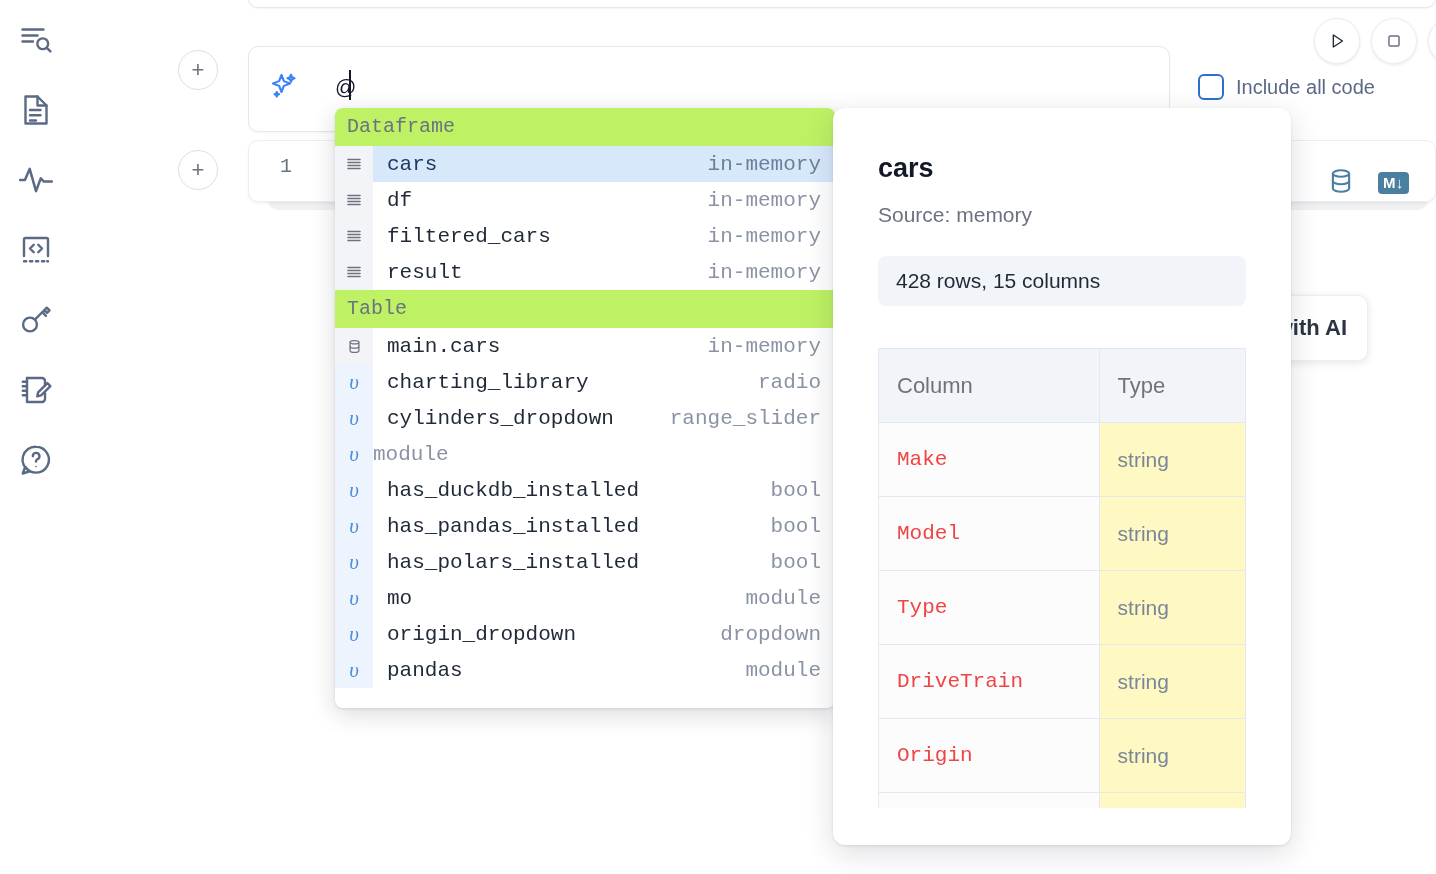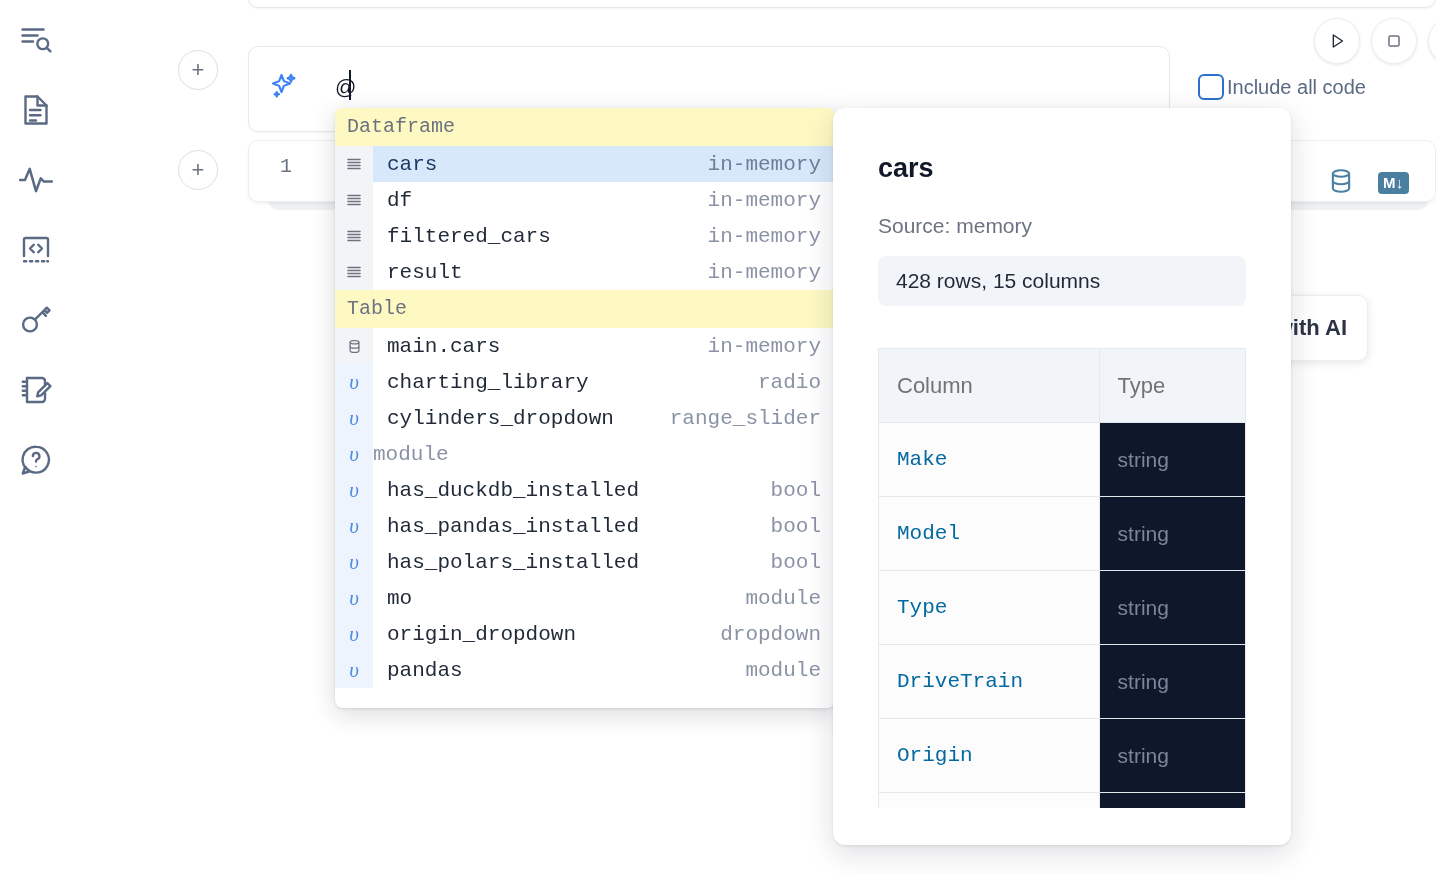--- a/index.html
+++ b/index.html
@@ -64,21 +64,21 @@
     background:#fff; border: 1px solid #eceef1;
     box-shadow: 0 1px 3px rgba(16,24,40,.10);
     display:flex; align-items:center; justify-content:center; cursor:pointer;
   }
   .run-btn  { left: 1314px; top: 18px; }
   .stop-btn { left: 1371px; top: 18px; }
   .extra-btn{ left: 1428px; top: 18px; }
 
   .include-row {
     position:absolute; left: 1198px; top: 74px;
-    display:flex; align-items:center; gap: 3px;
+    display:flex; align-items:center; gap: 12px;
   }
   .include-box {
     width: 26px; height: 26px; border-radius: 6px;
     border: 2px solid #2f6fd0; background:#fff; cursor:pointer;
   }
   .include-label { font-size: 20px; color:#5b6a84; white-space: nowrap; }
 
   
   .code-cell {
     position:absolute; left: 248px; top: 140px; width: 1188px; height: 62px;
@@ -112,21 +112,21 @@
   }
 
   
   .ac {
     position:absolute; left: 335px; top: 108px; width: 500px; height: 600px;
     background:#fff; border-radius: 8px;
     box-shadow: 0 6px 24px rgba(16,24,40,.16), 0 1px 3px rgba(16,24,40,.10);
     overflow: hidden; z-index: 30;
   }
   .ac-group {
-    background:#fef9c3; color:#6b7280;
+    background:#bef264; color:#6b7280;
     font-family:"Liberation Mono", monospace; font-size: 20px;
     padding: 4px 0 4px 12px; height: 38px; line-height: 30px;
   }
   .ac-item {
     display:flex; align-items:center; height: 36px; background:#fff; cursor:pointer;
     font-family:"Liberation Mono", monospace; font-size: 21px;
   }
   .ac-item .ac-gutter {
     width: 38px; min-width:38px; height:36px; background:#f3f4f7;
     display:flex; align-items:center; justify-content:center; color:#6b7280;
@@ -144,34 +144,34 @@
   .ac-clip { position:absolute; left:0; top:0; width:500px; height:600px; overflow:hidden; }
 
   
   .preview {
     position:absolute; left: 833px; top: 108px; width: 458px; height: 737px;
     background:#fff; border-radius: 12px;
     box-shadow: 0 8px 30px rgba(16,24,40,.14), 0 1px 3px rgba(16,24,40,.10);
     overflow:hidden; z-index: 40;
   }
   .pv-title { position:absolute; left: 45px; top: 45px; font-size: 27px; font-weight:700; color:#111827; }
-  .pv-source { position:absolute; left: 45px; top: 106px; font-size: 21px; color:#6b7280; }
+  .pv-source { position:absolute; left: 45px; top: 95px; font-size: 21px; color:#6b7280; }
   .pv-stats {
     position:absolute; left: 45px; top: 148px; width: 368px; height: 50px;
     background:#f1f4f8; border-radius: 8px;
     display:flex; align-items:center; padding-left: 18px;
     font-size: 21px; color:#1f2937;
   }
   .pv-table { position:absolute; left: 45px; top: 240px; width: 368px; border-collapse: collapse; }
   .pv-table th, .pv-table td {
     border: 1px solid #e4e9f0; padding: 0 18px; height: 74px; text-align:left; font-weight: 400;
   }
   .pv-table th { background:#f1f4f8; font-size: 22px; color:#737373; font-family:"Liberation Sans", sans-serif; }
-  .pv-table td.col { font-family:"Liberation Mono", monospace; font-size: 21px; color:#0369a1; background:#fcfcfd;margin-left:24px; }
-  .pv-table td.typ { font-family:"Liberation Sans", sans-serif; font-size: 21px; color:#7b8699; background:#0f172a; }
+  .pv-table td.col { font-family:"Liberation Mono", monospace; font-size: 21px; color:#ef4444; background:#fcfcfd;margin-left:24px; }
+  .pv-table td.typ { font-family:"Liberation Sans", sans-serif; font-size: 21px; color:#7b8699; background:#fef9c3; }
   .pv-table-clip { position:absolute; left:0; top:0; width:458px; height: 700px; overflow:hidden; }
 </style>
 </head>
 <body>
 
 <div id="root">
 
   <div class="rail">
     <div class="rail-btn">
       <svg width="36" height="36" viewBox="0 0 24 24" fill="none" stroke="currentColor" stroke-width="1.6" stroke-linecap="round">

